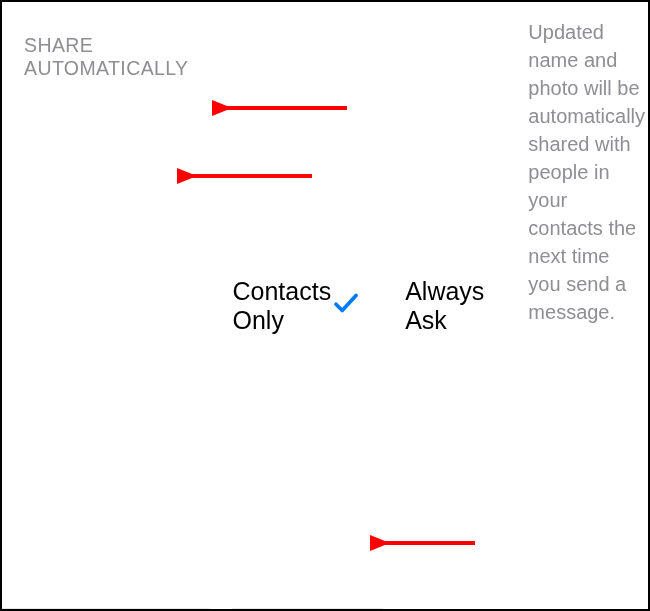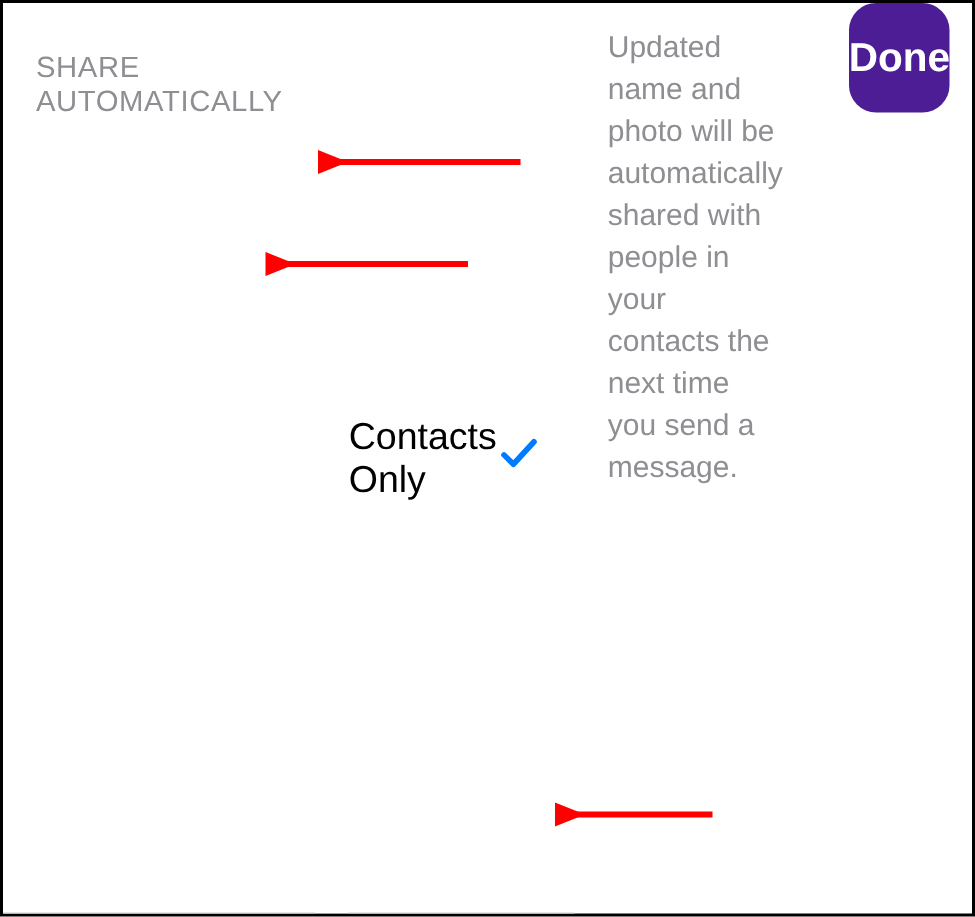--- a/index.html
+++ b/index.html
@@ -101,20 +101,23 @@
   <div class="option-row">
     <span class="option-label">Contacts Only</span>
     <span>
       <svg class="checkmark" viewBox="0 0 24 24" fill="none" stroke="currentColor" stroke-width="3" stroke-linecap="round" stroke-linejoin="round">
         <polyline points="4 13 9 18 20 6"></polyline>
       </svg>
     </span>
     <div class="divider"></div>
   </div>
 
+  <div class="option-row">
+    <span class="option-label">Always Ask</span>
+  </div>
 
   <div class="footer-text">Updated name and photo will be automatically shared with people in your contacts the next time you send a message.</div>
 
   <div class="spacer"></div>
 
   <div class="done-button-wrap">
     <button class="done-button">Done</button>
   </div>
 </div>
 

